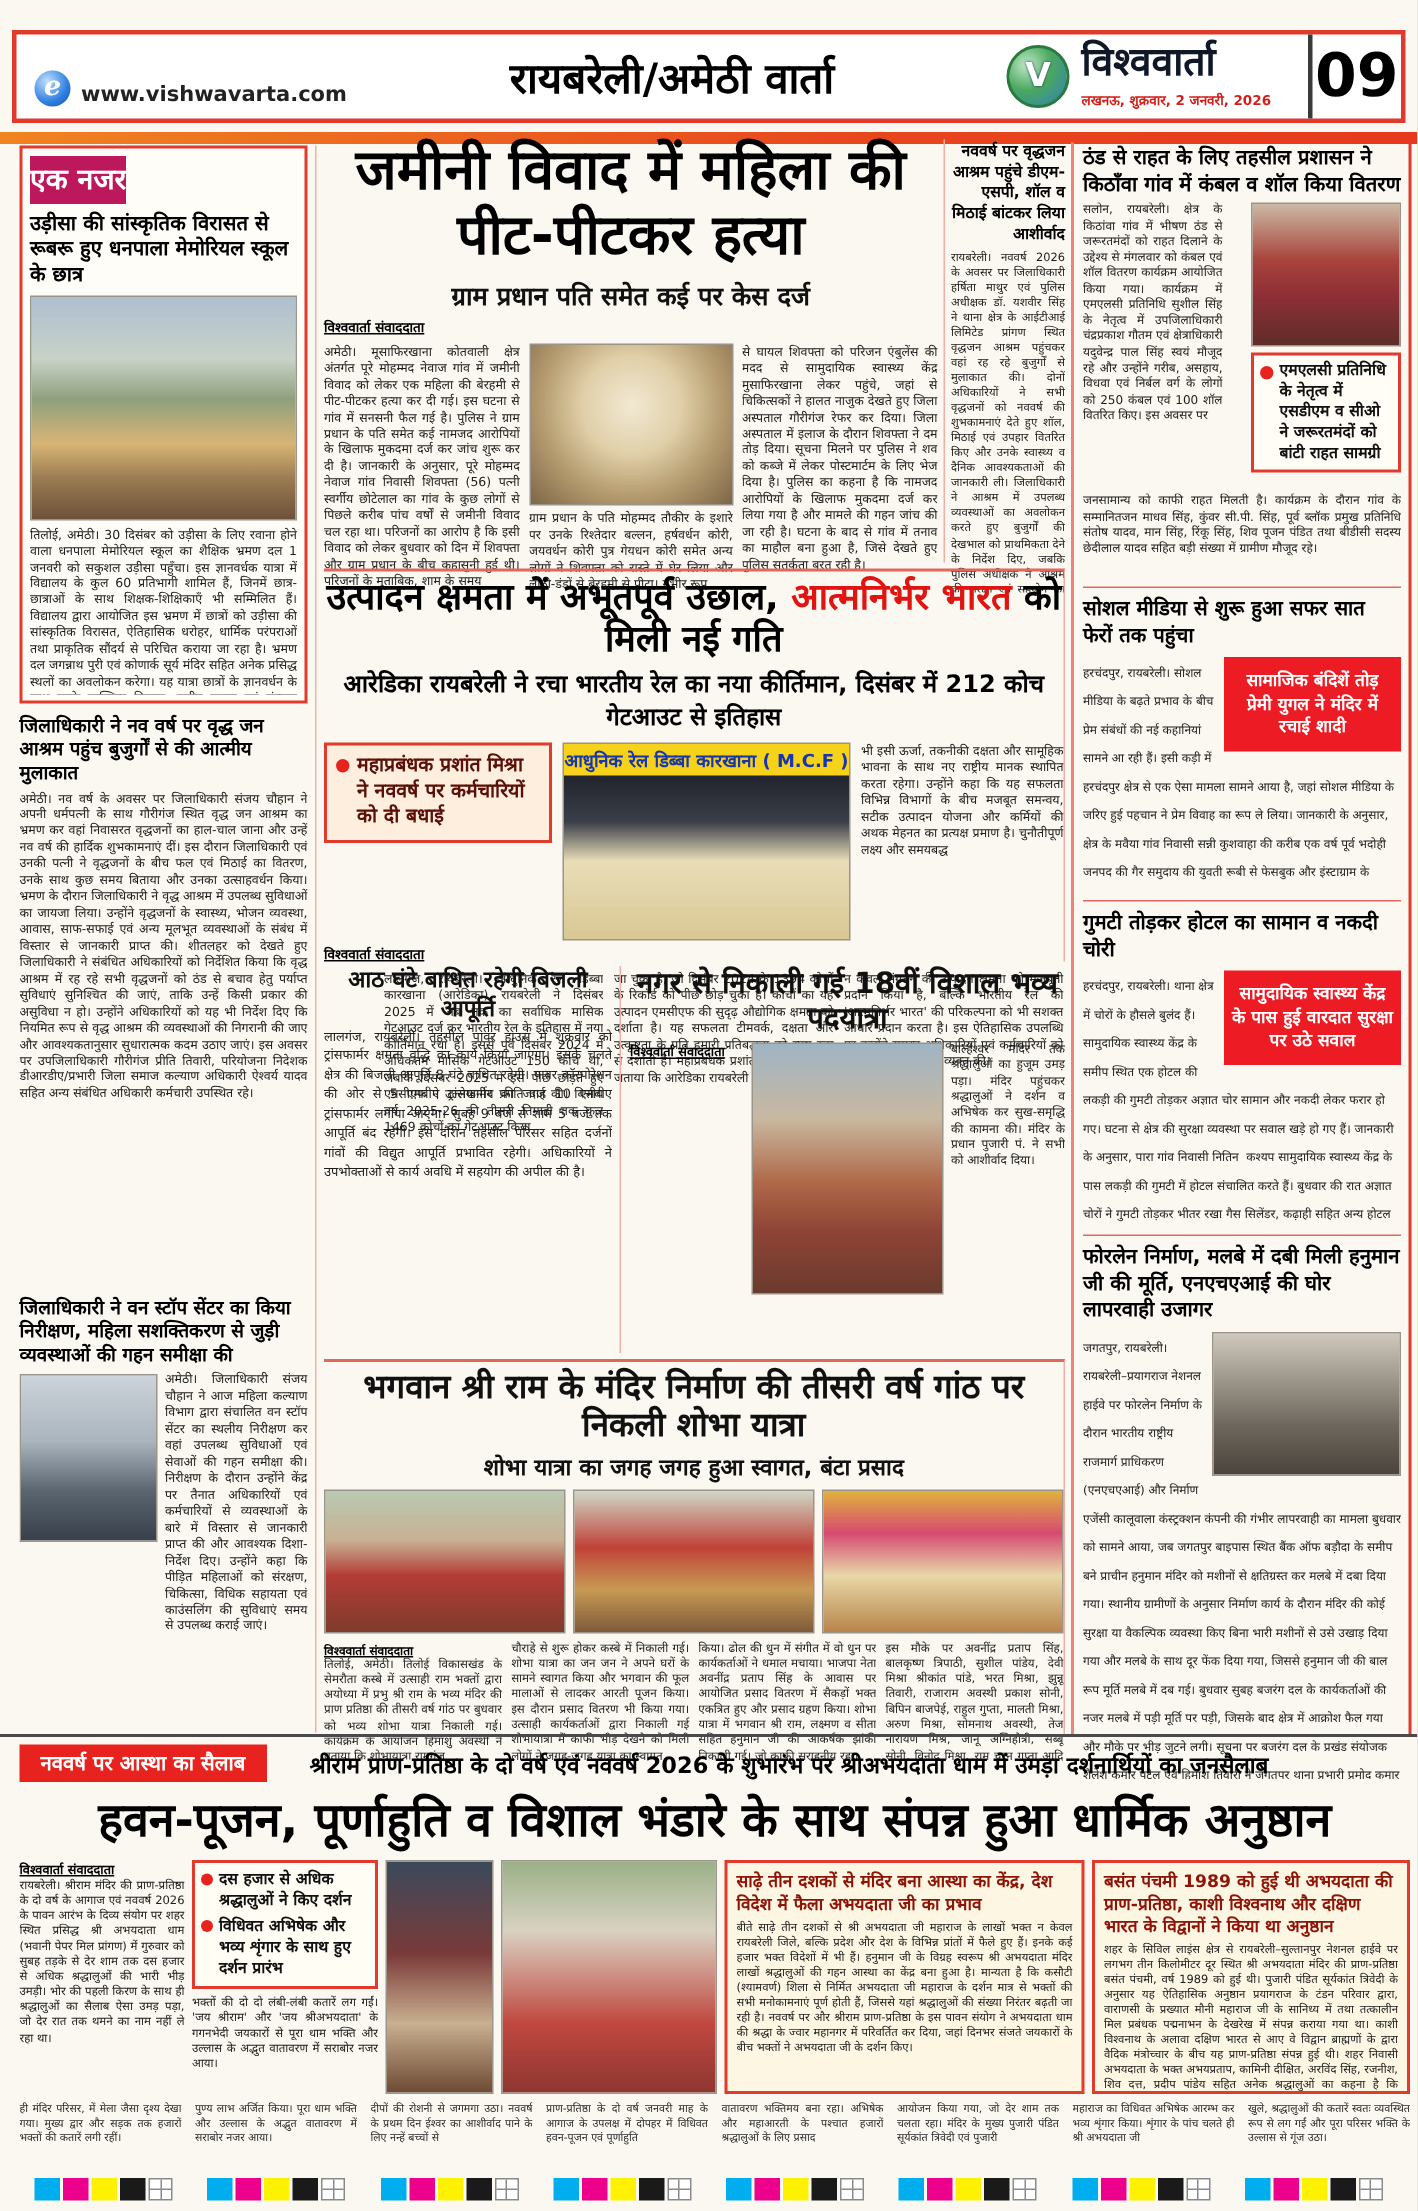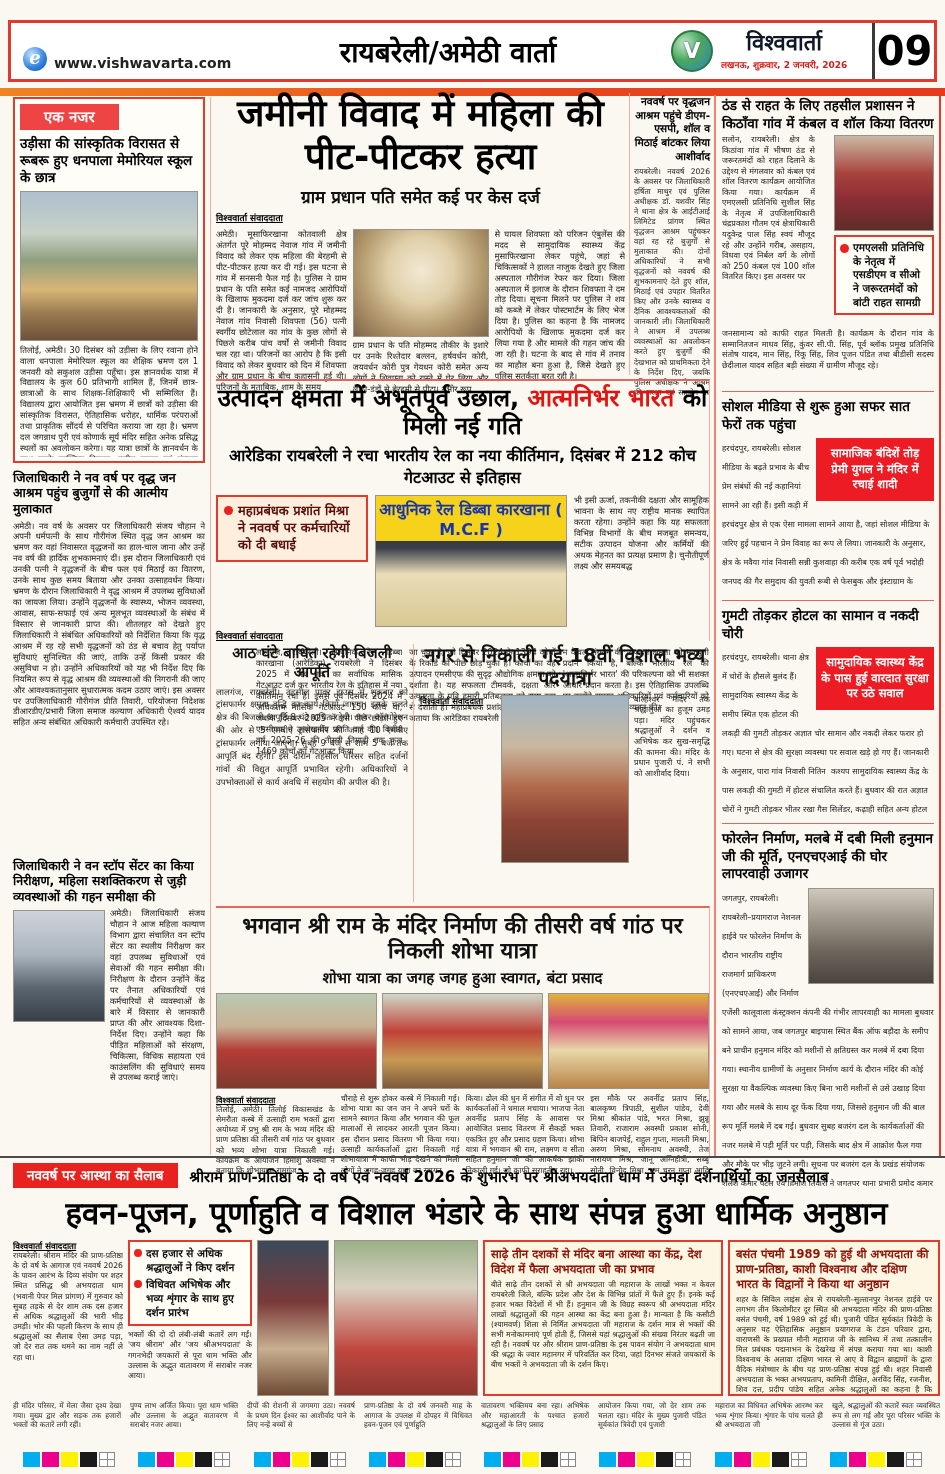--- a/index.html
+++ b/index.html
@@ -19,30 +19,30 @@
       color:#fff;font:italic bold 18px "DejaVu Serif",serif;text-align:center;line-height:22px;}
   #mh-url{font-size:14px;font-weight:bold;color:#222;}
   #mh-center{flex:1;display:flex;align-items:center;justify-content:center;
              font-size:28px;font-weight:800;color:#000;}
   #mh-right{width:205px;display:flex;align-items:center;gap:8px;padding:4px;}
   .vv-logo{width:42px;height:42px;border-radius:50%;flex:0 0 auto;position:relative;
       background:radial-gradient(circle at 30% 30%,#bfe8c8 0%,#4aa85e 45%,#2f7fc0 100%);
       border:2px solid #2a7a3e;}
   .vv-logo span{position:absolute;left:0;top:6px;width:100%;text-align:center;
       color:#fff;font-weight:800;font-size:22px;text-shadow:0 0 2px #135;}
-  #mh-brand{font-size:22px;font-weight:800;color:#101828;line-height:1.05;text-align:center;}
+  #mh-brand{font-size:26px;font-weight:800;color:#101828;line-height:1.05;}
   #mh-date{font-size:9px;font-weight:bold;color:#d21f1a;margin-top:3px;}
   #mh-page{width:62px;border-left:3px solid #3a3a3a;display:flex;align-items:center;
            justify-content:center;font-size:40px;font-weight:800;color:#000;}
   #topbar{left:0;top:88px;width:945px;height:8px;background:linear-gradient(90deg,#f08322,#e7471d 60%,#e7391d);}
   
   #leftcol{left:13px;top:97px;width:198px;height:1058px;border-right:1px solid #f0b0a6;padding-right:5px;}
   #eknazar-box{border:2px solid #e23b2e;padding:5px 5px 4px;background:#fffdf8;}
-  .eknazar-label{display:inline-block;background:#ef4444;color:#fff;font-weight:800;
-      font-size:15px;padding:2px 24px 4px;margin-bottom:5px;}
+  .eknazar-label{display:inline-block;background:#be185d;color:#fff;font-weight:800;
+      font-size:19px;padding:2px 0 4px;margin-bottom:5px;}
   .lh1{font-size:13.5px;font-weight:800;line-height:1.25;color:#000;}
   .lh2{font-size:12.5px;font-weight:800;line-height:1.25;color:#000;margin:7px 0 4px;}
   .small-body{font-size:8.3px;}
   #photo-school{width:100%;height:150px;margin:5px 0 4px;
       background:linear-gradient(180deg,#aebfcf 0%,#c8d2c8 28%,#8fa07e 46%,#d8b575 66%,#9a7b52 82%,#6e513a 100%);}
   #photo-onestop{float:left;width:92px;height:112px;margin:2px 5px 2px 0;
       background:linear-gradient(180deg,#cdd4da 0%,#aab4bd 40%,#5a6570 70%,#38404a 100%);}
   
   #murder{left:216px;top:93px;width:414px;height:282px;border-right:1px solid #f0b0a6;padding-right:4px;}
   #murder h1{font-size:37px;line-height:1.16;font-weight:800;text-align:center;color:#000;}
@@ -59,21 +59,21 @@
   #mcfsec{left:216px;top:379px;width:494px;height:262px;border-right:1px solid #f0b0a6;border-top:2px solid #e2675c;padding-top:4px;}
   #mcfsec .h1{font-size:24px;font-weight:800;text-align:center;line-height:1.15;color:#000;}
   #mcfsec .h1 .red{color:#e01410;}
   #mcfsec .h2{font-size:16px;font-weight:800;text-align:center;margin-top:4px;color:#000;}
   #mcf-row{display:flex;gap:7px;margin-top:7px;align-items:flex-start;}
   #mcf-box{width:152px;border:2px solid #e23b2e;background:#fdeede;padding:6px 6px;display:flex;gap:5px;}
   .dot{width:9px;height:9px;border-radius:50%;background:#e8231f;flex:0 0 auto;margin-top:3px;}
   #mcf-box .t{font-size:13px;font-weight:800;color:#5a1008;line-height:1.3;}
   #photo-mcf{width:192px;height:132px;background:linear-gradient(180deg,#23262e 18%,#3a3f49 40%,#e9ddb8 60%,#d9c893 100%);}
   #photo-mcf .sign{position:absolute;left:0;top:0;width:100%;background:#f7d21a;color:#1736ae;
-      font-weight:800;font-size:16px;text-align:center;padding:2px 0;}
+      font-weight:800;font-size:12px;text-align:center;padding:2px 0;}
   #mcf-side{flex:1;font-size:8.3px;}
   #mcf-byline{font-size:9px;margin-top:2px;}
   #mcf-cols{display:flex;gap:7px;margin-top:5px;margin-left:40px;}
   #mcf-cols .c{flex:1;font-size:8.3px;}
   
   #powersec{left:216px;top:644px;width:198px;height:258px;border-right:1px solid #f0b0a6;padding-right:5px;}
   #powersec .h{font-size:15px;font-weight:800;text-align:center;line-height:1.25;margin-bottom:4px;}
   #powersec .b{font-size:8.6px;line-height:1.5;}
   #padyatra{left:420px;top:644px;width:290px;height:258px;}
   #padyatra .h{font-size:19.5px;font-weight:800;text-align:center;line-height:1.2;margin-bottom:4px;}
@@ -102,21 +102,21 @@
       background:linear-gradient(180deg,#cbb9a5 0%,#a8433c 40%,#8e2f36 65%,#5f2c28 100%);}
   .mlc-box{border:2px solid #e23b2e;background:#fffdf6;padding:4px;display:flex;gap:4px;margin-top:4px;}
   .mlc-box .t{font-size:10.5px;font-weight:800;line-height:1.3;color:#111;}
   .r-rule{height:1px;background:#e2675c;margin:6px 0;}
   .redbox{float:right;width:118px;background:#ed1c24;color:#fff;font-weight:800;
       font-size:11.5px;line-height:1.35;text-align:center;padding:8px 5px;margin:2px 0 3px 5px;}
   #photo-hanuman{float:right;width:126px;height:96px;margin:2px 0 3px 5px;
       background:linear-gradient(180deg,#cfc9bd 0%,#9a9488 35%,#6e675e 65%,#4a443c 100%);}
   
   #bot-topline{left:0;top:1156px;width:945px;height:2px;background:#4a4a4a;}
-  #kicker{left:13px;top:1163px;width:927px;height:25px;display:flex;align-items:center;gap:12px;}
+  #kicker{left:13px;top:1163px;width:927px;height:25px;display:flex;align-items:center;gap:29px;}
   .kickbox{background:#e8231f;color:#fff;font-weight:800;font-size:13.5px;padding:3px 14px 4px;flex:0 0 auto;}
   .kickline{font-size:15px;font-weight:800;color:#000;}
   #bighead{left:13px;top:1191px;width:927px;font-size:31px;font-weight:800;text-align:center;color:#000;}
   #botrow{left:13px;top:1240px;width:927px;height:156px;display:flex;gap:5px;}
   #botrow .c1{width:110px;font-size:7.7px;}
   #botrow .c2{width:124px;display:flex;flex-direction:column;}
   .bullet-box{border:2px solid #e23b2e;background:#fffdf4;padding:5px 4px;}
   .bullet-item{display:flex;gap:4px;font-size:10.5px;font-weight:800;line-height:1.3;margin-bottom:4px;}
   .bullet-item .dot{margin-top:2px;width:8px;height:8px;}
   #botrow .c2 .under{font-size:7.7px;margin-top:4px;flex:1;}

